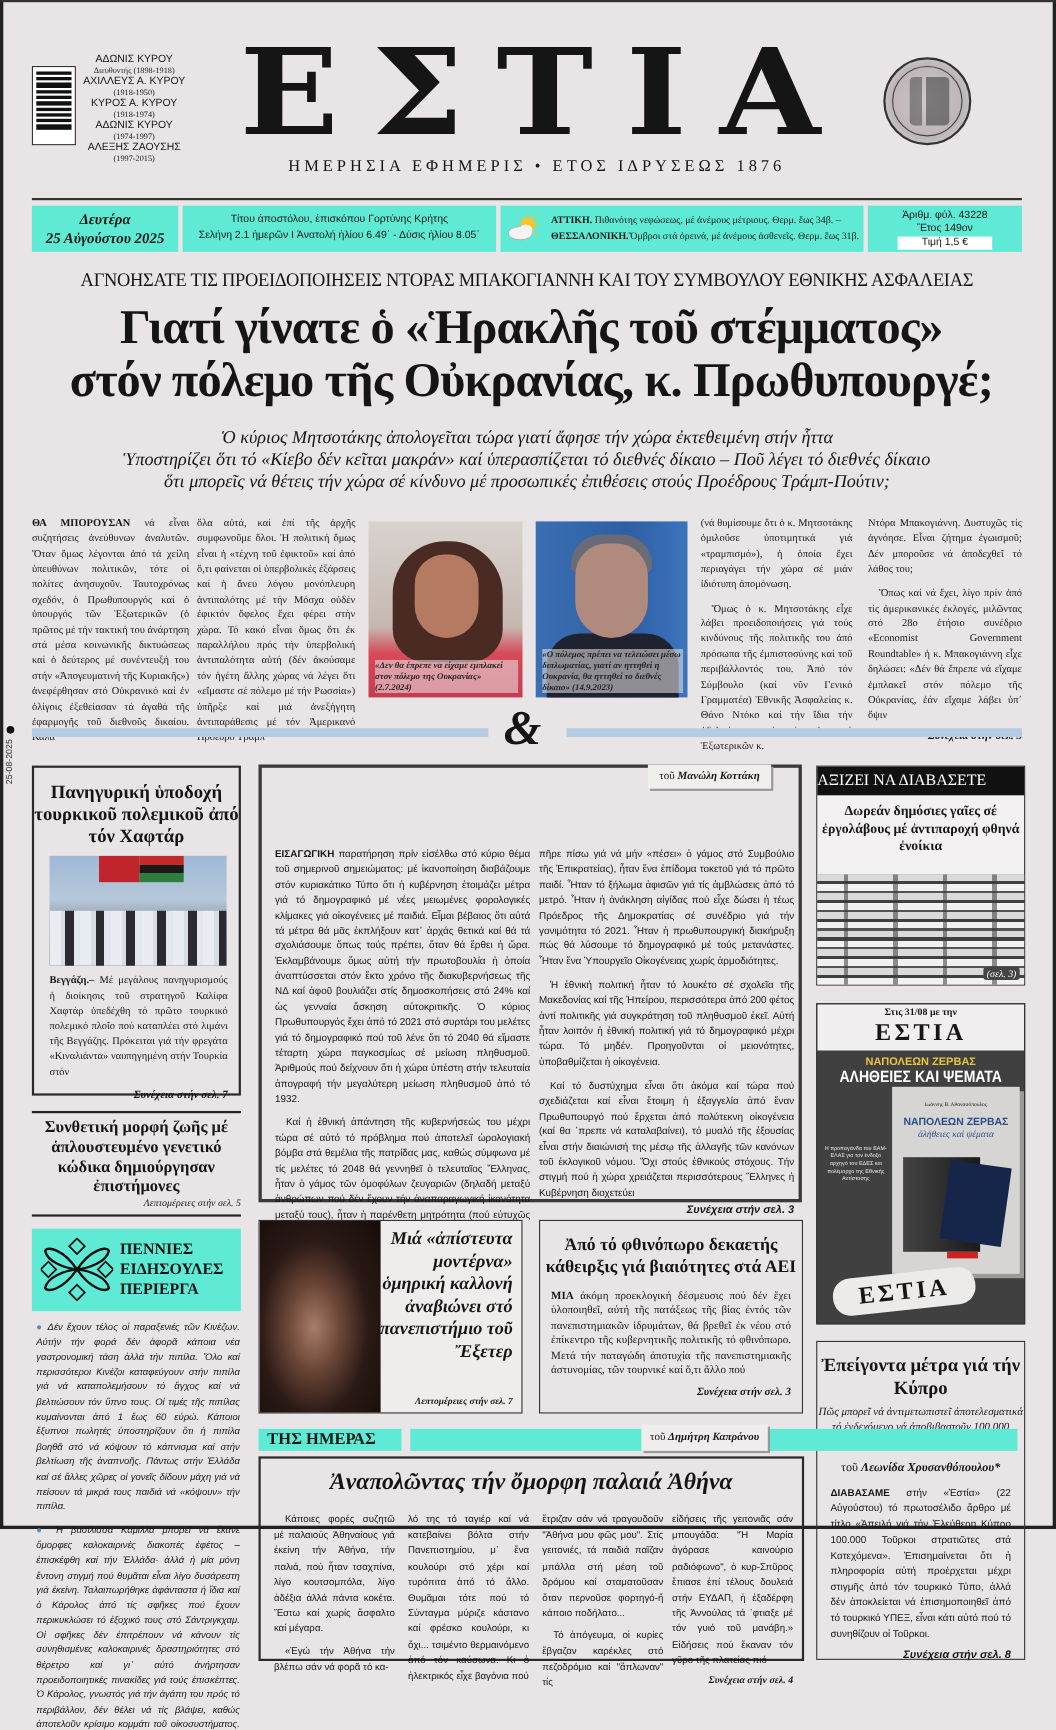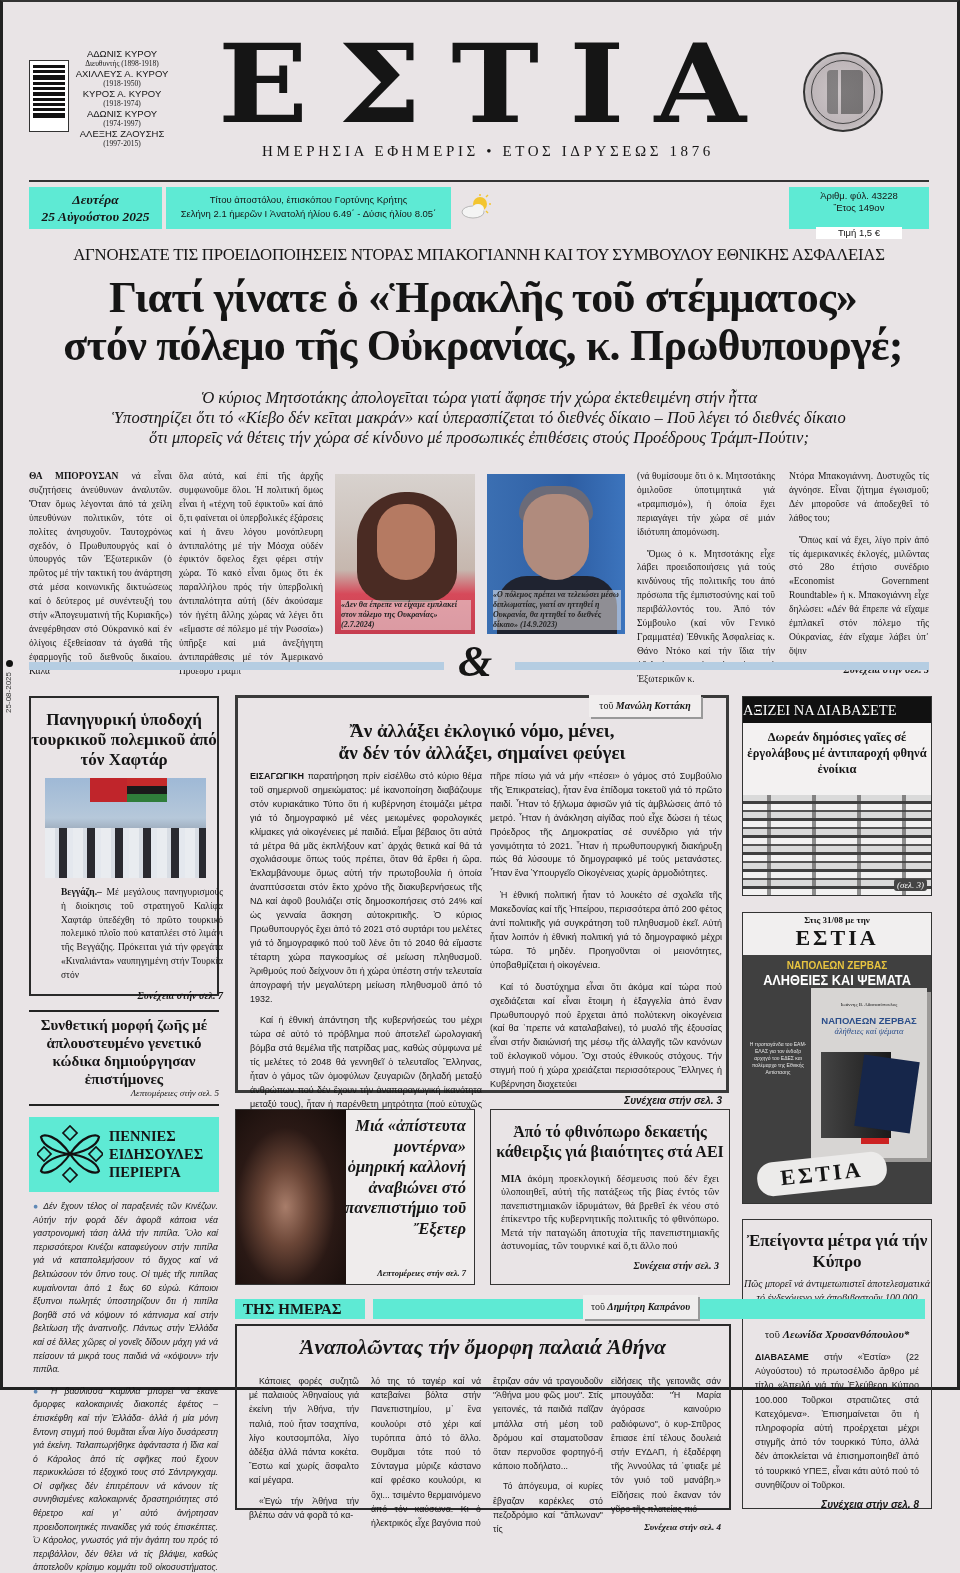--- a/index.html
+++ b/index.html
@@ -26,21 +26,21 @@
 .rule{left:26px;top:178px;width:900px;height:2px;background:#333}
 
 
 .strip{top:185px;height:42px}
 .date{left:26px;width:133px;text-align:center;font-style:italic;font-weight:bold;font-size:13.5px;line-height:17px;padding-top:4px}
 .saint{left:163px;width:285px;font-size:9.5px;text-align:center;line-height:14px;padding-top:6px}
 .weather{left:452px;width:330px;font-size:9px;line-height:14px;padding:6px 0 0 46px}
 .weather b{font-weight:bold}
 .sun{left:458px;top:192px;width:30px;height:26px}
 .issue{left:786px;width:140px;text-align:center;font-size:9.5px;line-height:12px;padding-top:3px}
-.price{display:inline-block;background:#fff;padding:0 22px;margin-top:13px}
+.price{display:inline-block;background:#fff;padding:0 22px;margin-top:1px}
 
 
 .kicker{left:26px;top:242px;width:900px;text-align:center;font-size:17.5px;letter-spacing:-.3px;transform:scaleX(.96)}
 .headline{left:20px;top:272px;width:920px;text-align:center;font-weight:bold;font-size:44px;line-height:48px;letter-spacing:-.8px}
 .deck{left:26px;top:386px;width:900px;text-align:center;font-style:italic;font-size:16.5px;line-height:20px}
 
 
 .col{font-size:9.5px;line-height:13.9px;text-align:justify}
 .lead1{left:26px;top:468px;width:96px}
 .lead2{left:176px;top:468px;width:144px}
@@ -61,21 +61,21 @@
 .ampbar{top:660px;height:8px;background:#b5cde2}
 .amp{left:455px;top:638px;font-size:44px;font-style:italic;font-weight:bold;line-height:44px}
 
 
 .haftar{left:26px;top:694px;width:190px;height:300px}
 .haftar h2{font-size:17px;line-height:20px;text-align:center;margin-top:12px;font-weight:bold}
 .navyphoto{left:42px;top:776px;width:161px;height:100px;background:linear-gradient(180deg,#9fb9d6 0%,#b6c8da 40%,#8a96a6 62%,#7c7f86 100%);overflow:hidden}
 .navyphoto .flag1{position:absolute;left:45px;top:0;width:37px;height:24px;background:#c0252b}
 .navyphoto .flag2{position:absolute;left:82px;top:0;width:40px;height:24px;background:linear-gradient(#c42a2a 0 33%,#1a1a1a 33% 66%,#2f7d3a 66%)}
 .navyphoto .men{position:absolute;left:0;bottom:0;width:161px;height:50px;background:repeating-linear-gradient(90deg,#e9ecf0 0 10px,#d8dde4 10px 14px,#2a2a30 14px 22px,#e4e8ee 22px 28px)}
-.haftar .body{position:absolute;left:30px;top:188px;width:162px;font-size:9.5px;line-height:13.8px;text-align:justify}
+.haftar .body{position:absolute;left:14px;top:188px;width:162px;font-size:9.5px;line-height:13.8px;text-align:justify}
 .synth{left:26px;top:1008px;width:190px;border-top:2px solid #222;border-bottom:2px solid #222;padding:4px 0 6px}
 .synth h3{font-size:15px;line-height:18px;text-align:center;font-weight:bold}
 .synth .more{font-size:9px;font-style:italic;text-align:right}
 .penn{left:26px;top:1115px;width:190px;height:75px}
 .penn .lbl{position:absolute;left:80px;top:10px;font-size:14.5px;line-height:18px;font-weight:bold}
 .penn svg{position:absolute;left:8px;top:8px}
 .gossip{left:30px;top:1198px;width:185px;font-size:8.6px;line-height:13.6px;font-style:italic;text-align:justify}
 .gossip .b{color:#5f88b5}
 
 
@@ -173,20 +173,24 @@
   <div class="abs rule"></div>
 
   <div class="abs strip date blue">
     <div>Δευτέρα</div>
     <div>25 Αὐγούστου 2025</div>
   </div>
   <div class="abs strip saint blue sans">
     <div>Τίτου ἀποστόλου, ἐπισκόπου Γορτύνης Κρήτης</div>
     <div>Σελήνη 2.1 ἡμερῶν Ι Ἀνατολή ἡλίου 6.49΄ - Δύσις ἡλίου 8.05΄</div>
   </div>
+  <div class="abs strip weather blue">
+    <div><b>ΑΤΤΙΚΗ.</b> <span>Πιθανότης νεφώσεως, μέ ἀνέμους μέτριους. Θερμ. ἕως 34β. –</span></div>
+    <div><b>ΘΕΣΣΑΛΟΝΙΚΗ.</b><span>Ὄμβροι στά ὀρεινά, μέ ἀνέμους ἀσθενεῖς. Θερμ. ἕως 31β.</span></div>
+  </div>
   <svg class="abs sun" viewBox="0 0 30 26">
     <circle cx="19" cy="10" r="7" fill="#f3c530"></circle>
     <g stroke="#f3c530" stroke-width="1.5">
         <line x1="19" y1="0" x2="19" y2="2"></line>
         <line x1="28" y1="10" x2="30" y2="10"></line>
         <line x1="25" y1="3" x2="27" y2="1"></line>
         <line x1="25" y1="17" x2="27" y2="19"></line>
       </g>
     <ellipse cx="12" cy="18" rx="11" ry="6" fill="#f4f4f4" stroke="#aaa" stroke-width=".8"></ellipse>
     <ellipse cx="17" cy="15" rx="6" ry="5" fill="#f4f4f4"></ellipse>
@@ -280,24 +284,20 @@
       <div>ΕΙΔΗΣΟΥΛΕΣ</div>
       <div>ΠΕΡΙΕΡΓΑ</div>
     </div>
   </div>
   <div class="abs gossip sans">
     <p><span class="b">●</span> <span>Δέν ἔχουν τέλος οἱ παραξενιές τῶν Κινέζων. Αὐτήν τήν φορά δέν ἀφορᾶ κάποια νέα γαστρονομική τάση ἀλλά τήν πιπίλα. Ὅλο καί περισσότεροι Κινέζοι καταφεύγουν στήν πιπίλα γιά νά καταπολεμήσουν τό ἄγχος καί νά βελτιώσουν τόν ὕπνο τους. Οἱ τιμές τῆς πιπίλας κυμαίνονται ἀπό 1 ἕως 60 εὐρώ. Κάποιοι ἔξυπνοι πωλητές ὑποστηρίζουν ὅτι ἡ πιπίλα βοηθᾶ στό νά κόψουν τό κάπνισμα καί στήν βελτίωση τῆς ἀναπνοῆς. Πάντως στήν Ἑλλάδα καί σέ ἄλλες χῶρες οἱ γονεῖς δίδουν μάχη γιά νά πείσουν τά μικρά τους παιδιά νά «κόψουν» τήν πιπίλα.</span></p>
     <p style="margin-top:8px"><span class="b">●</span> <span>Ἡ βασίλισσα Καμίλλα μπορεῖ νά ἔκανε ὄμορφες καλοκαιρινές διακοπές ἐφέτος – ἐπισκέφθη καί τήν Ἑλλάδα- ἀλλά ἡ μία μόνη ἔντονη στιγμή πού θυμᾶται εἶναι λίγο δυσάρεστη γιά ἐκείνη. Ταλαιπωρήθηκε ἀφάνταστα ἡ ἴδια καί ὁ Κάρολος ἀπό τίς σφῆκες πού ἔχουν περικυκλώσει τό ἐξοχικό τους στό Σάντριγκχαμ. Οἱ σφῆκες δέν ἐπιτρέπουν νά κάνουν τίς συνηθισμένες καλοκαιρινές δραστηριότητες στό θέρετρο καί γι᾽ αὐτό ἀνήρτησαν προειδοποιητικές πινακίδες γιά τούς ἐπισκέπτες. Ὁ Κάρολος, γνωστός γιά τήν ἀγάπη του πρός τό περιβάλλον, δέν θέλει νά τίς βλάψει, καθώς ἀποτελοῦν κρίσιμο κομμάτι τοῦ οἰκοσυστήματος. Τό ἴδιο καί ἡ Καμίλλα πού ἀσχολεῖται μέ τήν μελισσοκομία.</span></p>
   </div>
 
   <div class="abs feat">
-    <h2>
-      <div>Ἄν ἀλλάξει ἐκλογικό νόμο, μένει,</div>
-      <div>ἄν δέν τόν ἀλλάξει, σημαίνει φεύγει</div>
-    </h2>
     <div class="fcol" style="left:12px">
       <p style="text-indent:0"><b>ΕΙΣΑΓΩΓΙΚΗ</b> <span>παρατήρηση πρίν εἰσέλθω στό κύριο θέμα τοῦ σημερινοῦ σημειώματος: μέ ἱκανοποίηση διαβάζουμε στόν κυριακάτικο Τύπο ὅτι ἡ κυβέρνηση ἑτοιμάζει μέτρα γιά τό δημογραφικό μέ νέες μειωμένες φορολογικές κλίμακες γιά οἰκογένειες μέ παιδιά. Εἶμαι βέβαιος ὅτι αὐτά τά μέτρα θά μᾶς ἐκπλήξουν κατ᾽ ἀρχάς θετικά καί θά τά σχολιάσουμε ὅπως τούς πρέπει, ὅταν θά ἔρθει ἡ ὥρα. Ἐκλαμβάνουμε ὅμως αὐτή τήν πρωτοβουλία ἡ ὁποία ἀναπτύσσεται στόν ἕκτο χρόνο τῆς διακυβερνήσεως τῆς ΝΔ καί ἀφοῦ βουλιάζει στίς δημοσκοπήσεις στό 24% καί ὡς γενναία ἄσκηση αὐτοκριτικῆς. Ὁ κύριος Πρωθυπουργός ἔχει ἀπό τό 2021 στό συρτάρι του μελέτες γιά τό δημογραφικό πού τοῦ λένε ὅτι τό 2040 θά εἴμαστε τέταρτη χώρα παγκοσμίως σέ μείωση πληθυσμοῦ. Ἀριθμούς πού δείχνουν ὅτι ἡ χώρα ὑπέστη στήν τελευταία ἀπογραφή τήν μεγαλύτερη μείωση πληθυσμοῦ ἀπό τό 1932.</span></p>
       <p style="margin-top:8px">Καί ἡ ἐθνική ἀπάντηση τῆς κυβερνήσεώς του μέχρι τώρα σέ αὐτό τό πρόβλημα πού ἀποτελεῖ ὡρολογιακή βόμβα στά θεμέλια τῆς πατρίδας μας, καθώς σύμφωνα μέ τίς μελέτες τό 2048 θά γεννηθεῖ ὁ τελευταῖος Ἕλληνας, ἦταν ὁ γάμος τῶν ὁμοφύλων ζευγαριῶν (δηλαδή μεταξύ ἀνθρώπων πού δέν ἔχουν τήν ἀναπαραγωγική ἱκανότητα μεταξύ τους), ἦταν ἡ παρένθετη μητρότητα (πού εὐτυχῶς τήν</p>
     </div>
     <div class="fcol" style="left:252px">
       <p style="text-indent:0">πῆρε πίσω γιά νά μήν «πέσει» ὁ γάμος στό Συμβούλιο τῆς Ἐπικρατείας), ἦταν ἕνα ἐπίδομα τοκετοῦ γιά τό πρῶτο παιδί. Ἦταν τό ξήλωμα ἀφισῶν γιά τίς ἀμβλώσεις ἀπό τό μετρό. Ἦταν ἡ ἀνάκληση αἰγίδας πού εἶχε δώσει ἡ τέως Πρόεδρος τῆς Δημοκρατίας σέ συνέδριο γιά τήν γονιμότητα τό 2021. Ἦταν ἡ πρωθυπουργική διακήρυξη πώς θά λύσουμε τό δημογραφικό μέ τούς μετανάστες. Ἦταν ἕνα Ὑπουργεῖο Οἰκογένειας χωρίς ἁρμοδιότητες.</p>
       <p style="margin-top:8px">Ἡ ἐθνική πολιτική ἦταν τό λουκέτο σέ σχολεῖα τῆς Μακεδονίας καί τῆς Ἠπείρου, περισσότερα ἀπό 200 φέτος ἀντί πολιτικῆς γιά συγκράτηση τοῦ πληθυσμοῦ ἐκεῖ. Αὐτή ἦταν λοιπόν ἡ ἐθνική πολιτική γιά τό δημογραφικό μέχρι τώρα. Τό μηδέν. Προηγοῦνται οἱ μειονότητες, ὑποβαθμίζεται ἡ οἰκογένεια.</p>
       <p style="margin-top:8px">Καί τό δυστύχημα εἶναι ὅτι ἀκόμα καί τώρα πού σχεδιάζεται καί εἶναι ἕτοιμη ἡ ἐξαγγελία ἀπό ἕναν Πρωθυπουργό πού ἔρχεται ἀπό πολύτεκνη οἰκογένεια (καί θα ᾽πρεπε νά καταλαβαίνει), τό μυαλό τῆς ἐξουσίας εἶναι στήν διαιώνισή της μέσῳ τῆς ἀλλαγῆς τῶν κανόνων τοῦ ἐκλογικοῦ νόμου. Ὄχι στούς ἐθνικούς στόχους. Τήν στιγμή πού ἡ χώρα χρειάζεται περισσότερους Ἕλληνες ἡ Κυβέρνηση διοχετεύει</p>
       <p class="cont" style="text-indent:0;margin-top:2px">Συνέχεια στήν σελ. 3</p>
     </div>

